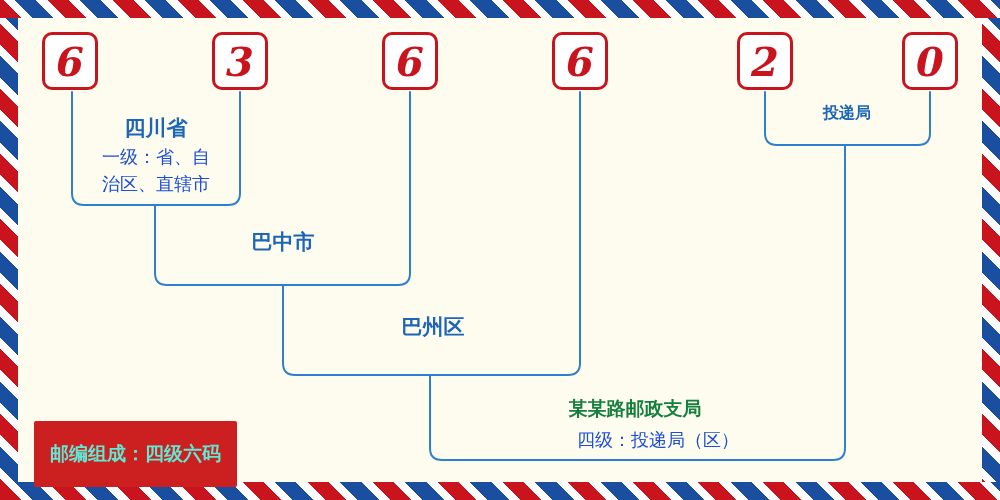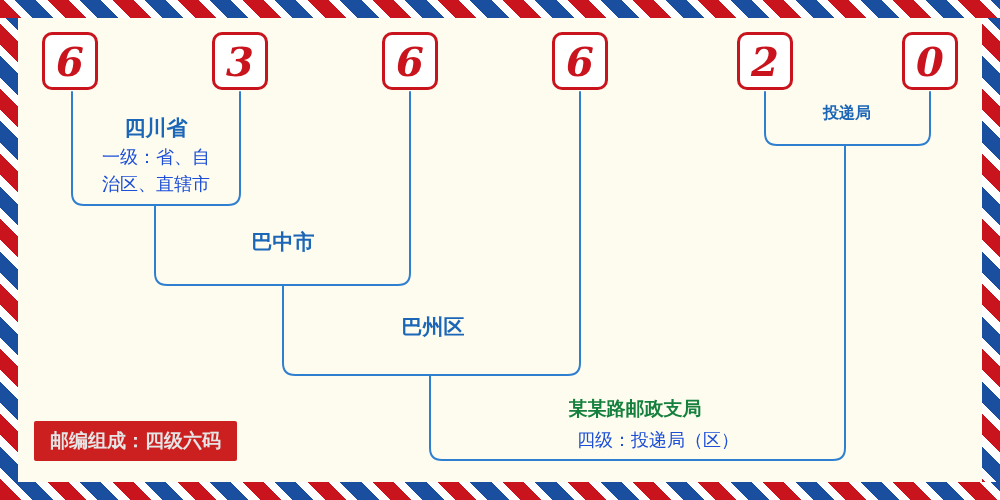--- a/index.html
+++ b/index.html
@@ -82,23 +82,23 @@
   .lv1-desc{left:156px;top:143px;}
   .lv2-name{left:283px;top:228px;}
   .lv2-desc{left:283px;top:257px;}
   .lv3-name{left:433px;top:313px;}
   .lv3-desc{left:433px;top:342px;}
   .lv4-top{left:847px;top:103px;font-size:16px;}
   .lv4b-name{left:635px;top:396px;font-size:19px;color:#15803d;}
   .lv4b-desc{left:658px;top:426px;}
   .footer-badge{
     position:absolute;left:34px;top:421px;z-index:5;
-    background:#cc1f1f;color:#e5e5e5;
+    background:#cc1f1f;color:#5eead4;
     font-weight:bold;font-size:19px;
-    padding:7px 16px;
+    padding:20px 16px;
     border-radius:2px;
     white-space:nowrap;
   }
 </style>
 </head>
 <body>
 
 <div class="stage">
 
   <div class="panel"></div>

